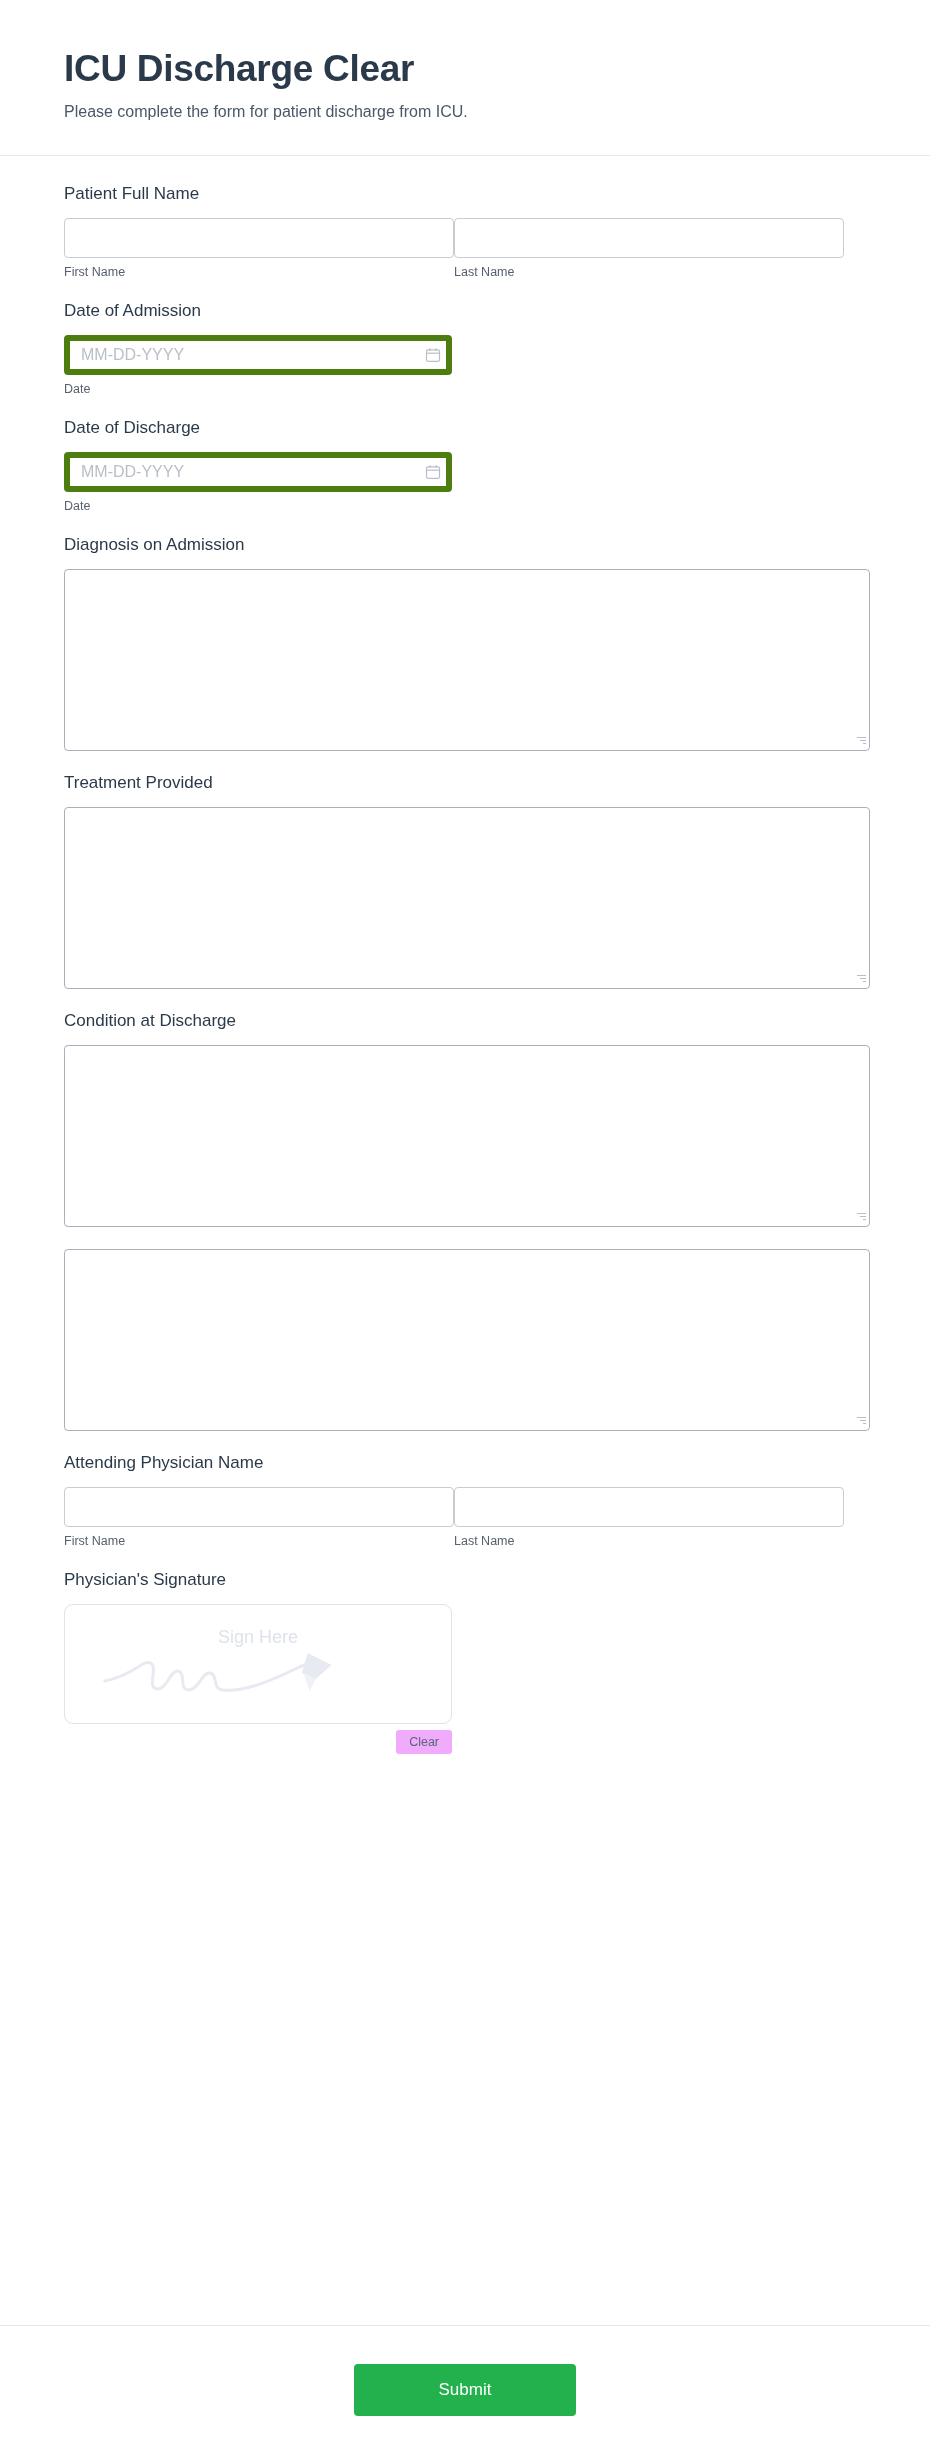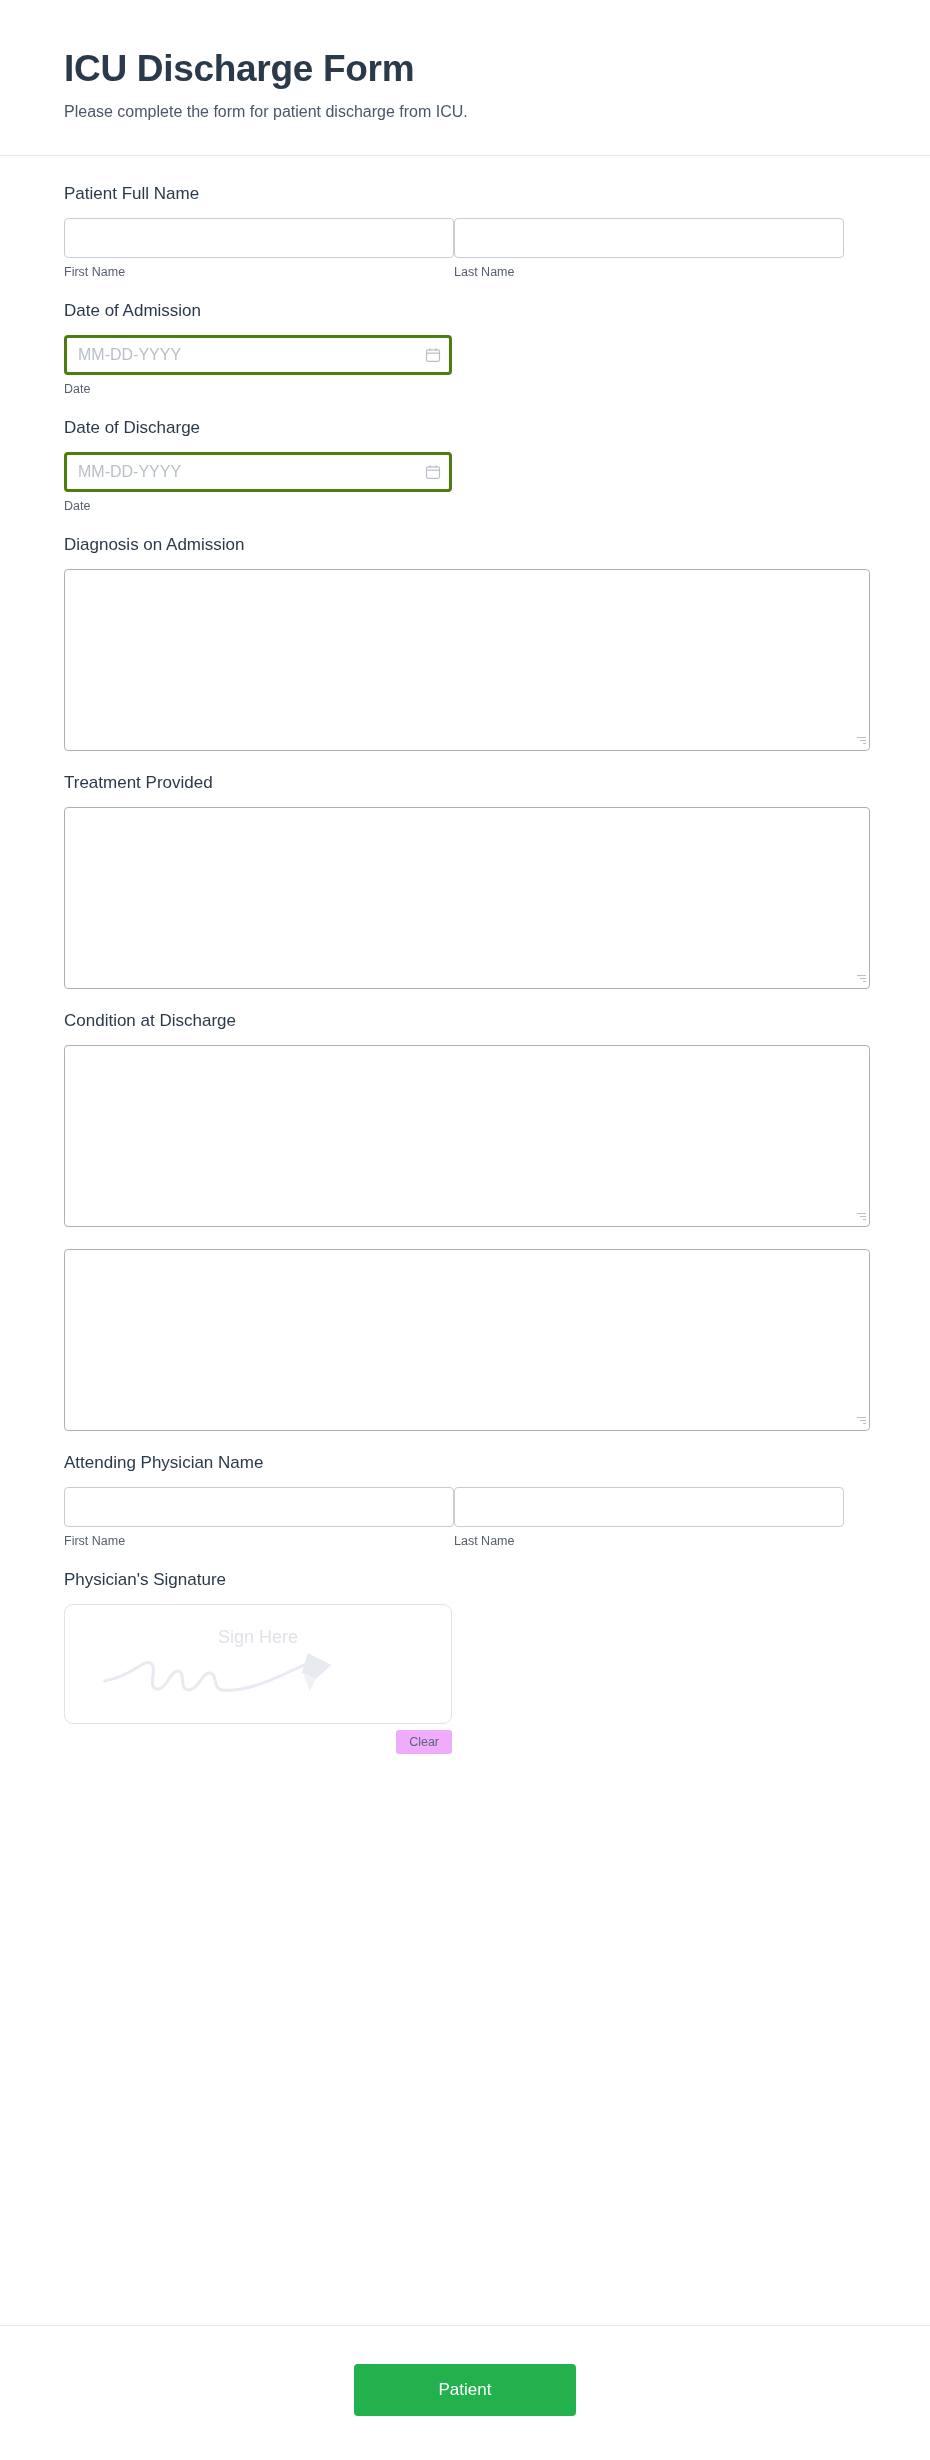--- a/index.html
+++ b/index.html
@@ -85,21 +85,21 @@
   }
   .txt-input::placeholder { color: #b6bcc6; }
 
   .date-wrap {
     position: relative;
     width: 388px;
   }
   .date-input {
     width: 100%;
     height: 40px;
-    border: 3px solid #4d7c0f;
+    border: 6px solid #4d7c0f;
     border-radius: 4px;
     background: #fff;
     padding: 0 38px 0 11px;
     font-size: 16px;
     color: #2b3a4a;
     outline: none;
     font-family: "Liberation Sans", sans-serif;
   }
   .date-input::placeholder { color: #b9bfc8; }
   .cal-icon {
@@ -210,21 +210,21 @@
     cursor: pointer;
     font-family: "Liberation Sans", sans-serif;
   }
 </style>
 </head>
 <body>
 
 <div class="page">
 
   <div class="form-header">
-    <h1 class="form-title">ICU Discharge Form</h1>
+    <h1 class="form-title">ICU Discharge Clear</h1>
     <p class="form-subtitle">Please complete the form for patient discharge from ICU.</p>
   </div>
 
   <div class="form-body">
 
     <div class="field-block">
       <div class="field-label">Patient Full Name</div>
       <div class="row-two">
         <div class="col-half">
           <input class="txt-input" type="text" value="" placeholder="" style="">
@@ -345,16 +345,16 @@
         </svg>
       </div>
       <div class="sig-clear-row">
         <button class="clear-btn">Clear</button>
       </div>
     </div>
 
   </div>
 
   <div class="form-footer">
-    <button class="submit-btn">Patient</button>
+    <button class="submit-btn">Submit</button>
   </div>
 
 </div>
 
 </body></html>

